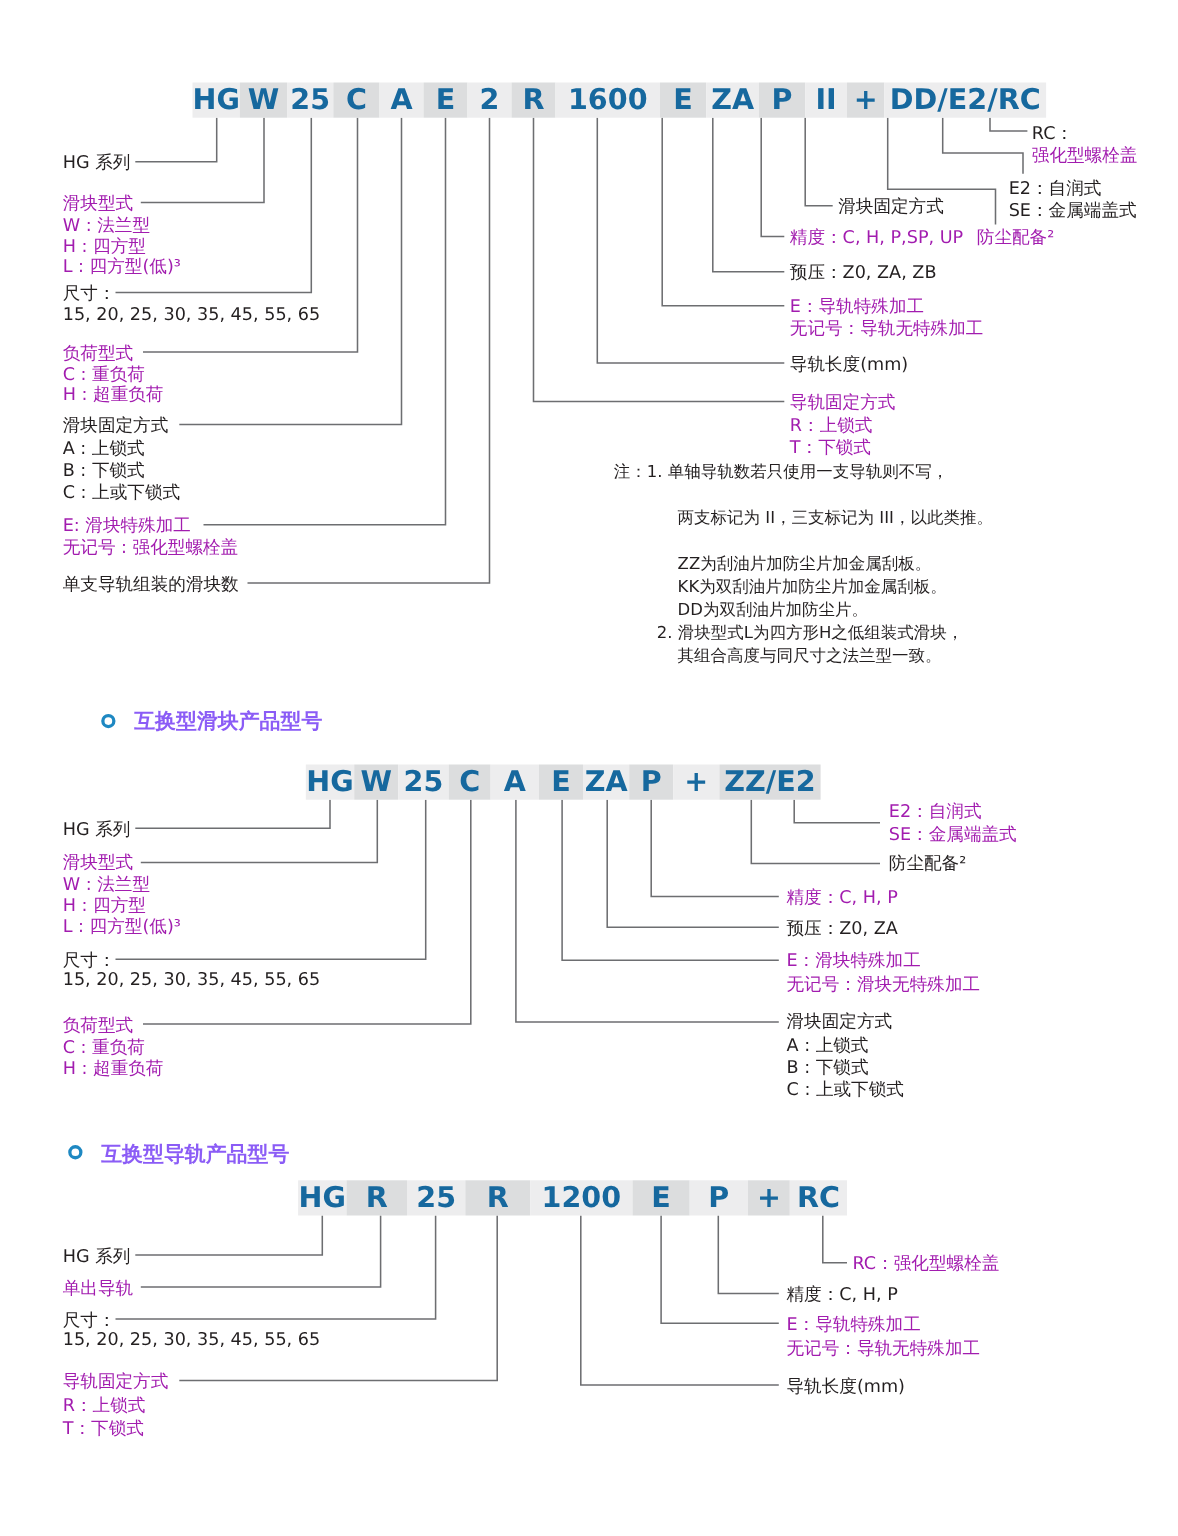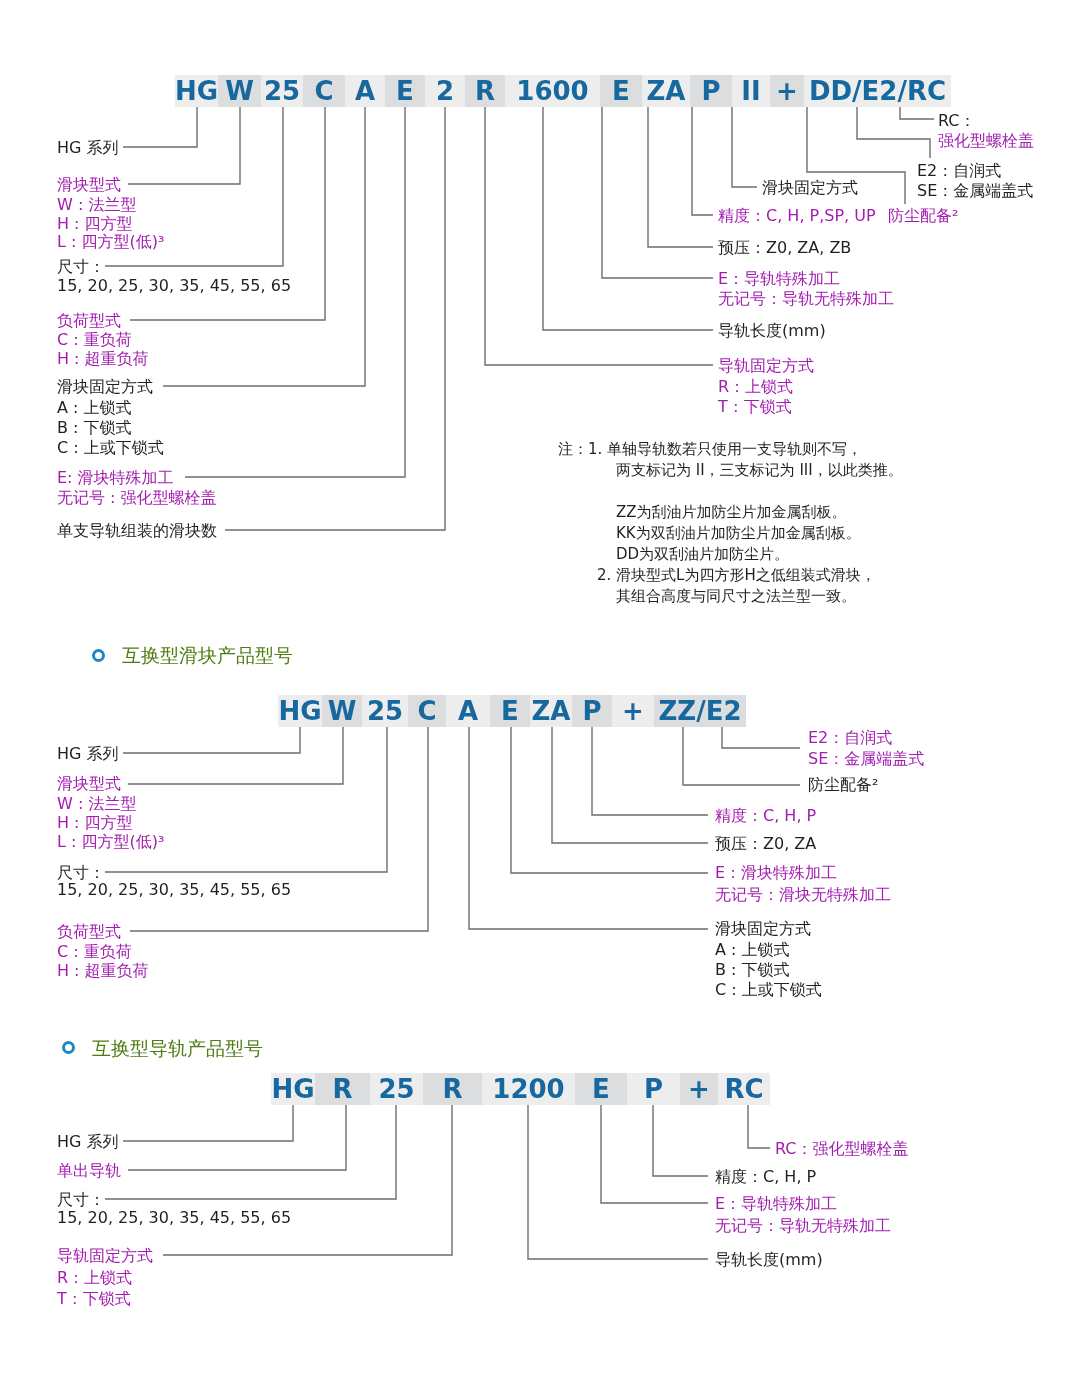--- a/index.html
+++ b/index.html
@@ -1,20 +1,20 @@
 <!DOCTYPE html>
 <html><head>
 <meta charset="utf-8">
 <style>
   html,body{margin:0;padding:0;background:#fff;}
   .page{position:relative;width:1071px;height:1396px;background:#ffffff;overflow:hidden;
         font-family:"DejaVu Sans","Liberation Sans",sans-serif;}
   svg.lines{position:absolute;left:0;top:0;z-index:1;}
   .sec-title{position:absolute;z-index:2;font-size:20px;font-weight:bold;color:#231f20;white-space:nowrap;}
-  .sub-title{position:absolute;z-index:2;font-size:19px;font-weight:normal;color:#4d7c0f;white-space:nowrap;}
+  .sub-title{position:absolute;z-index:2;font-size:19px;font-weight:bold;color:#8b5cf6;white-space:nowrap;}
   .ring{position:absolute;z-index:2;width:7px;height:7px;border:3px solid #1e88c2;border-radius:50%;background:#fff;}
   .codebar{position:absolute;z-index:2;display:flex;height:32px;}
   .seg{display:flex;align-items:center;justify-content:center;height:32px;
        font-size:26px;font-weight:bold;color:#16689e;white-space:nowrap;}
   .seg.l{background:#ededee;}
   .seg.d{background:#dcddde;}
   .lb{position:absolute;z-index:2;font-size:16px;color:#231f20;white-space:nowrap;line-height:18px;}
   .lb.blue{color:#a21caf;}
   .note{position:absolute;z-index:2;font-size:15px;color:#231f20;white-space:nowrap;}
 </style>
@@ -108,21 +108,21 @@
   <div class="lb" style="left:762px;top:179px">滑块固定方式</div>
   <div class="lb blue" style="left:718px;top:207px">精度：C, H, P,SP, UP</div>
   <div class="lb" style="left:718px;top:239px">预压：Z0, ZA, ZB</div>
   <div class="lb blue" style="left:718px;top:270px">E：导轨特殊加工</div>
   <div class="lb blue" style="left:718px;top:290px">无记号：导轨无特殊加工</div>
   <div class="lb" style="left:718px;top:322px">导轨长度(mm)</div>
   <div class="lb blue" style="left:718px;top:357px">导轨固定方式</div>
   <div class="lb blue" style="left:718px;top:378px">R：上锁式</div>
   <div class="lb blue" style="left:718px;top:398px">T：下锁式</div>
 
-  <div class="note" style="left:558px;top:440px">注：1. 单轴导轨数若只使用一支导轨则不写，</div>
+  <div class="note" style="left:558px;top:420px">注：1. 单轴导轨数若只使用一支导轨则不写，</div>
   <div class="note" style="left:616px;top:461px">两支标记为 II，三支标记为 III，以此类推。</div>
   <div class="note" style="left:616px;top:503px">ZZ为刮油片加防尘片加金属刮板。</div>
   <div class="note" style="left:616px;top:524px">KK为双刮油片加防尘片加金属刮板。</div>
   <div class="note" style="left:616px;top:545px">DD为双刮油片加防尘片。</div>
   <div class="note" style="left:597px;top:566px">2. 滑块型式L为四方形H之低组装式滑块，</div>
   <div class="note" style="left:616px;top:587px">其组合高度与同尺寸之法兰型一致。</div>
 
   <div class="ring" style="left:92px;top:649px"></div>
   <div class="sub-title" style="left:122px;top:643px">互换型滑块产品型号</div>
 

